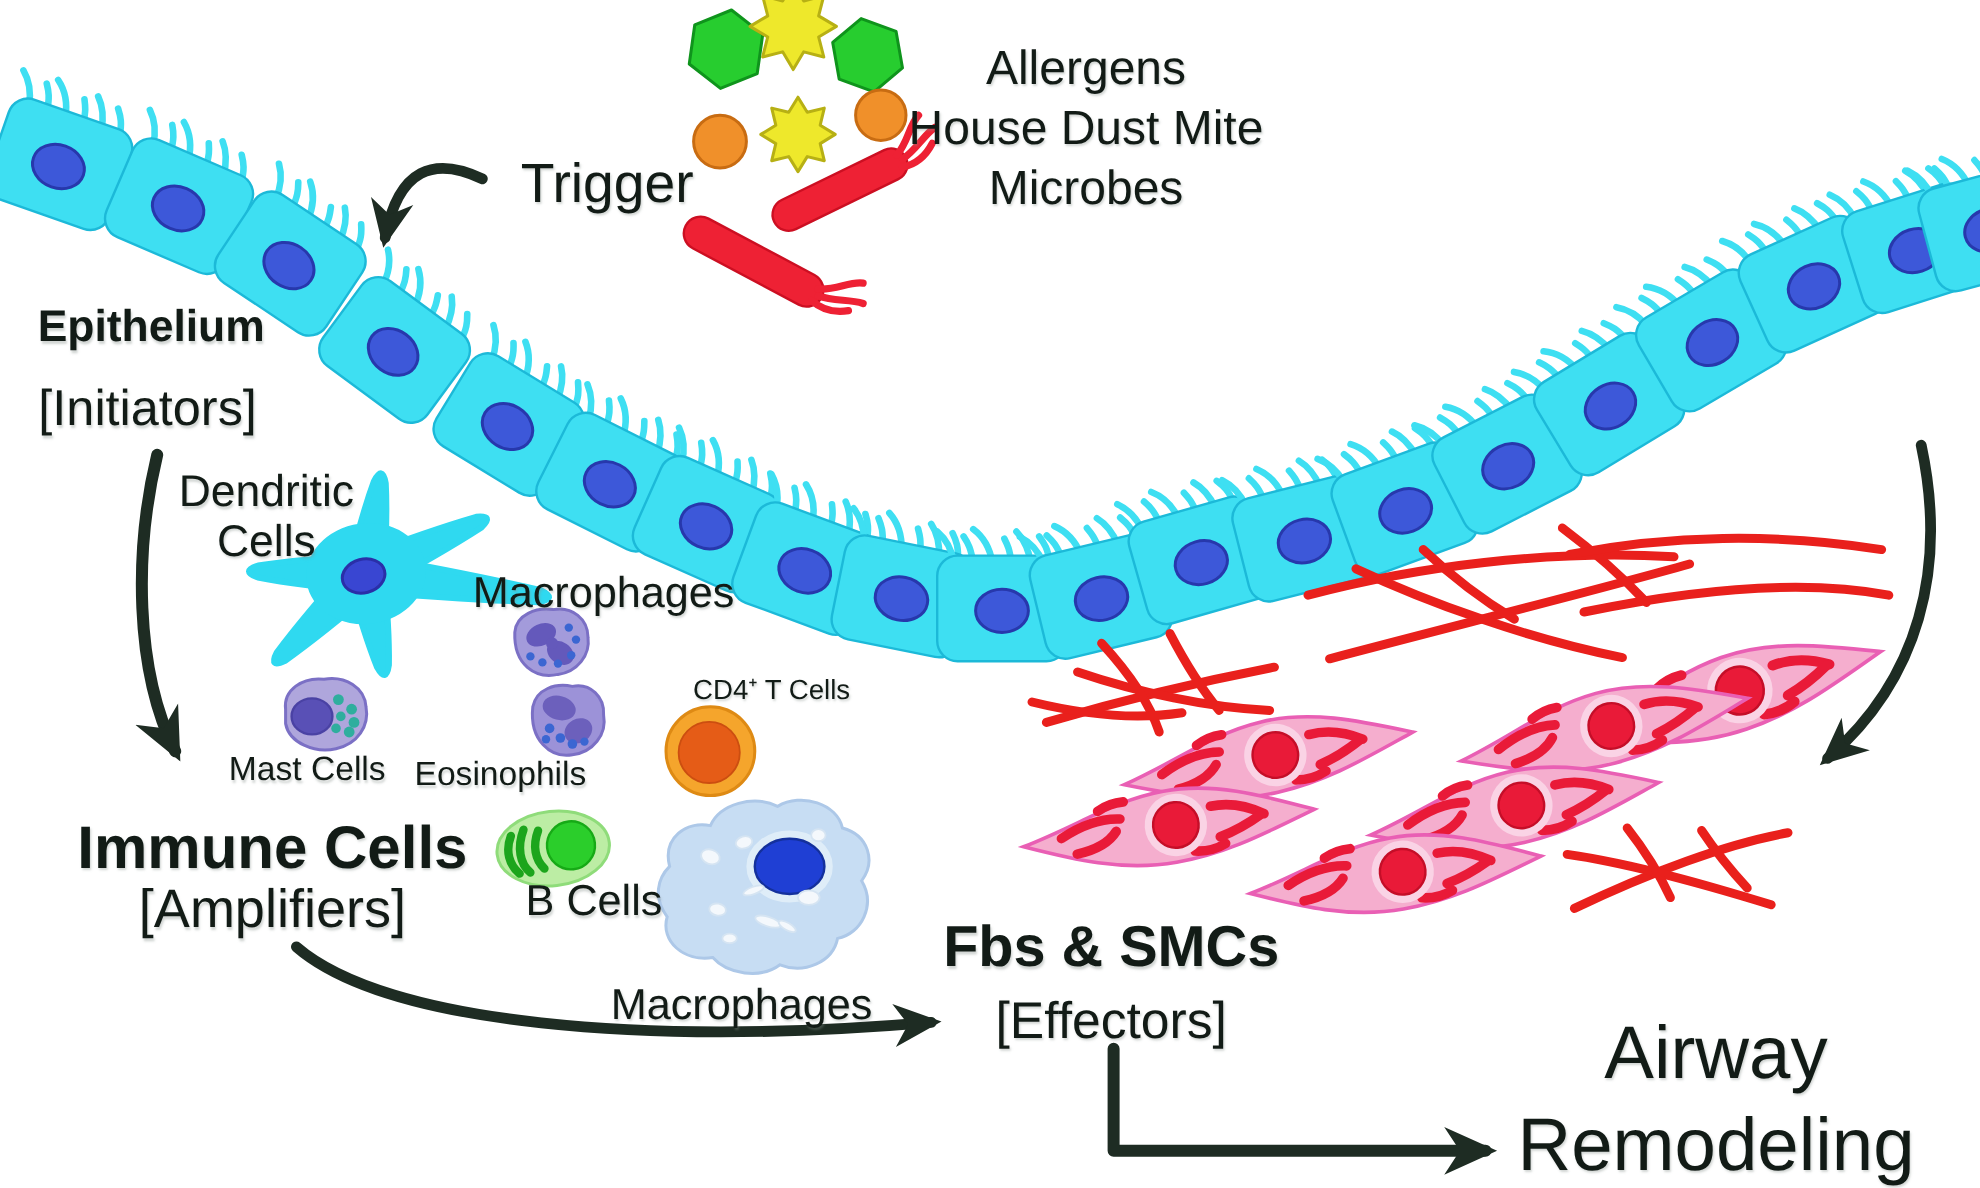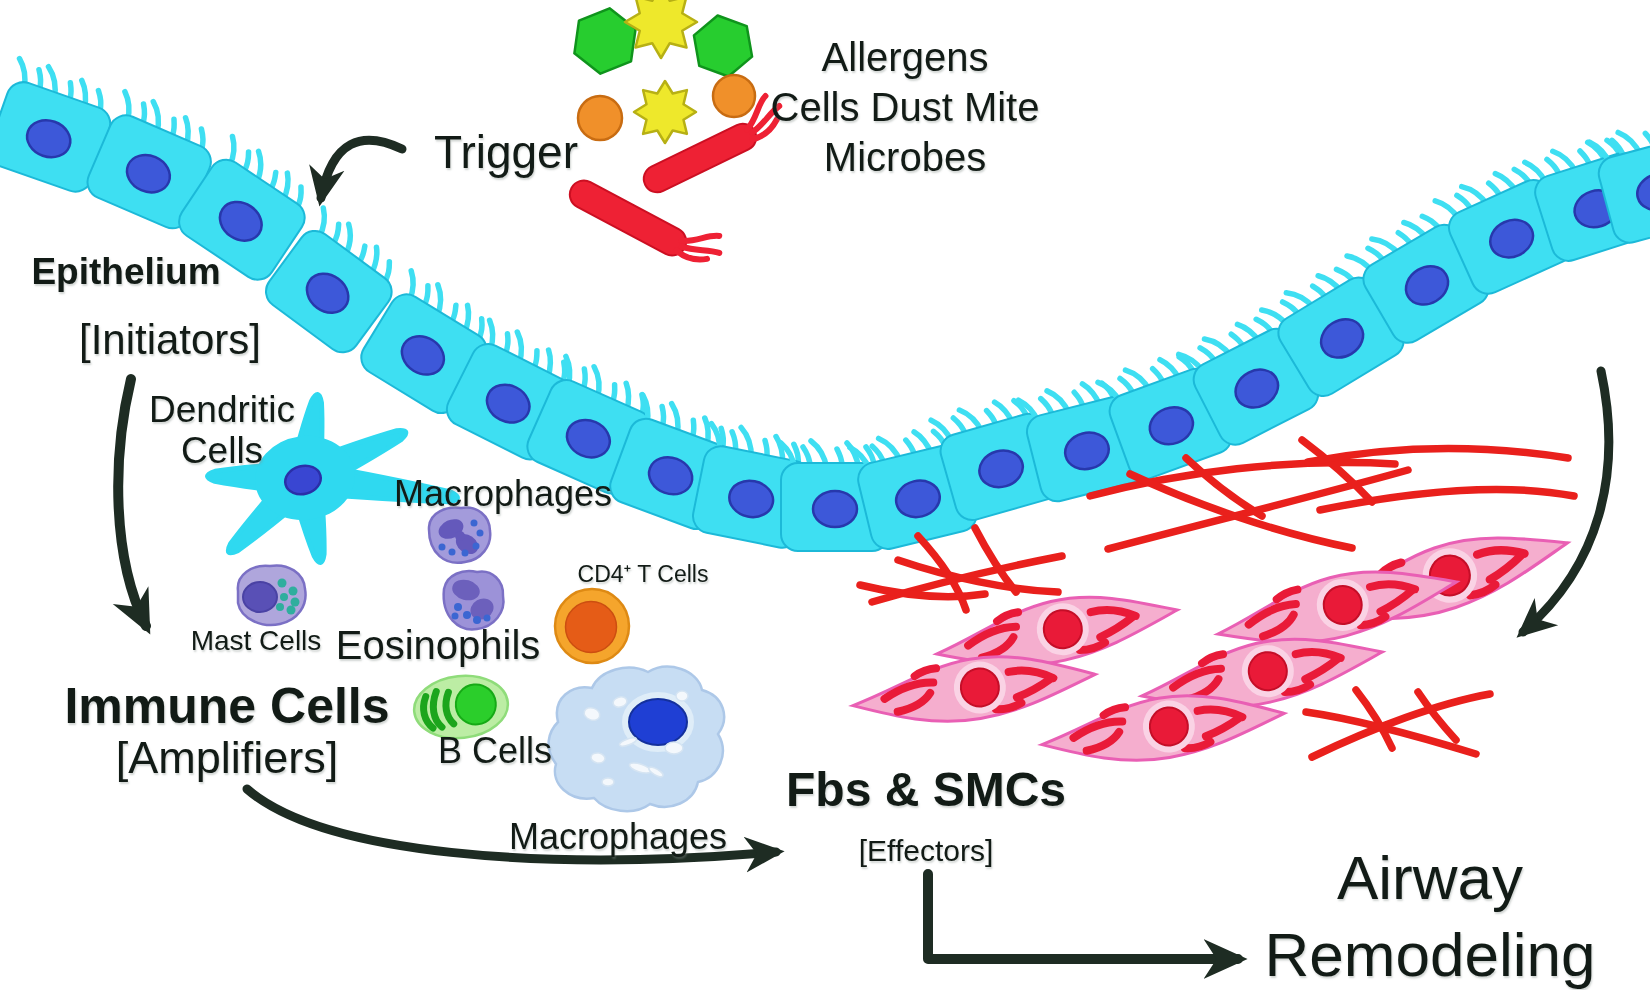--- a/index.html
+++ b/index.html
@@ -453,40 +453,40 @@
       <path stroke-width="10" d="M 928,874 L 928,959 L 1238,959" marker-end="url(#ah)"></path>
       <path stroke-width="9" d="M 1601,371 C 1623,474 1599,566 1523,632" marker-end="url(#ah)"></path>
     </g>
   </svg>
 
   <div class="labels">
     <div class="lbl" style="left:488px;top:153px;font-size:46px;margin-left:18px;">Trigger</div>
 
     <div class="lbl" style="left:905px;top:107px;font-size:40px;line-height:50px;">
       <div>Allergens</div>
-      <div>Cells Dust Mite</div>
+      <div>House Dust Mite</div>
       <div>Microbes</div>
     </div>
 
     <div class="lbl b" style="left:126px;top:272px;font-size:37px;">Epithelium</div>
-    <div class="lbl" style="left:123px;top:340px;font-size:42px;margin-left:47px;">[Initiators]</div>
+    <div class="lbl" style="left:123px;top:340px;font-size:42px;">[Initiators]</div>
 
     <div class="lbl wrap" style="left:222px;top:430px;width:195px;font-size:37px;line-height:41px;">Dendritic Cells</div>
 
     <div class="lbl" style="left:503px;top:494px;font-size:36px;">Macrophages</div>
     <div class="lbl" style="left:256px;top:641px;font-size:28px;">Mast Cells</div>
-    <div class="lbl" style="left:438px;top:645px;font-size:40px;text-align:right;">Eosinophils</div>
+    <div class="lbl" style="left:417px;top:645px;font-size:28px;text-align:right;">Eosinophils</div>
     <div class="lbl" style="left:643px;top:575px;font-size:23px;">CD4⁺ T Cells</div>
     <div class="lbl" style="left:495px;top:751px;font-size:36px;">B Cells</div>
     <div class="lbl" style="left:618px;top:817px;font-size:36px;margin-top:20px;">Macrophages</div>
 
     <div class="lbl b" style="left:227px;top:706px;font-size:50px;">Immune Cells</div>
     <div class="lbl" style="left:227px;top:758px;font-size:45px;">[Amplifiers]</div>
 
     <div class="lbl b" style="left:926px;top:790px;font-size:48px;">Fbs &amp; SMCs</div>
-    <div class="lbl" style="left:926px;top:851px;font-size:30px;">[Effectors]</div>
+    <div class="lbl" style="left:926px;top:851px;font-size:43px;">[Effectors]</div>
 
     <div class="lbl" style="left:1430px;top:916px;font-size:62px;line-height:77px;">
       <div>Airway</div>
       <div>Remodeling</div>
     </div>
   </div>
 </div>
 
 </body></html>

